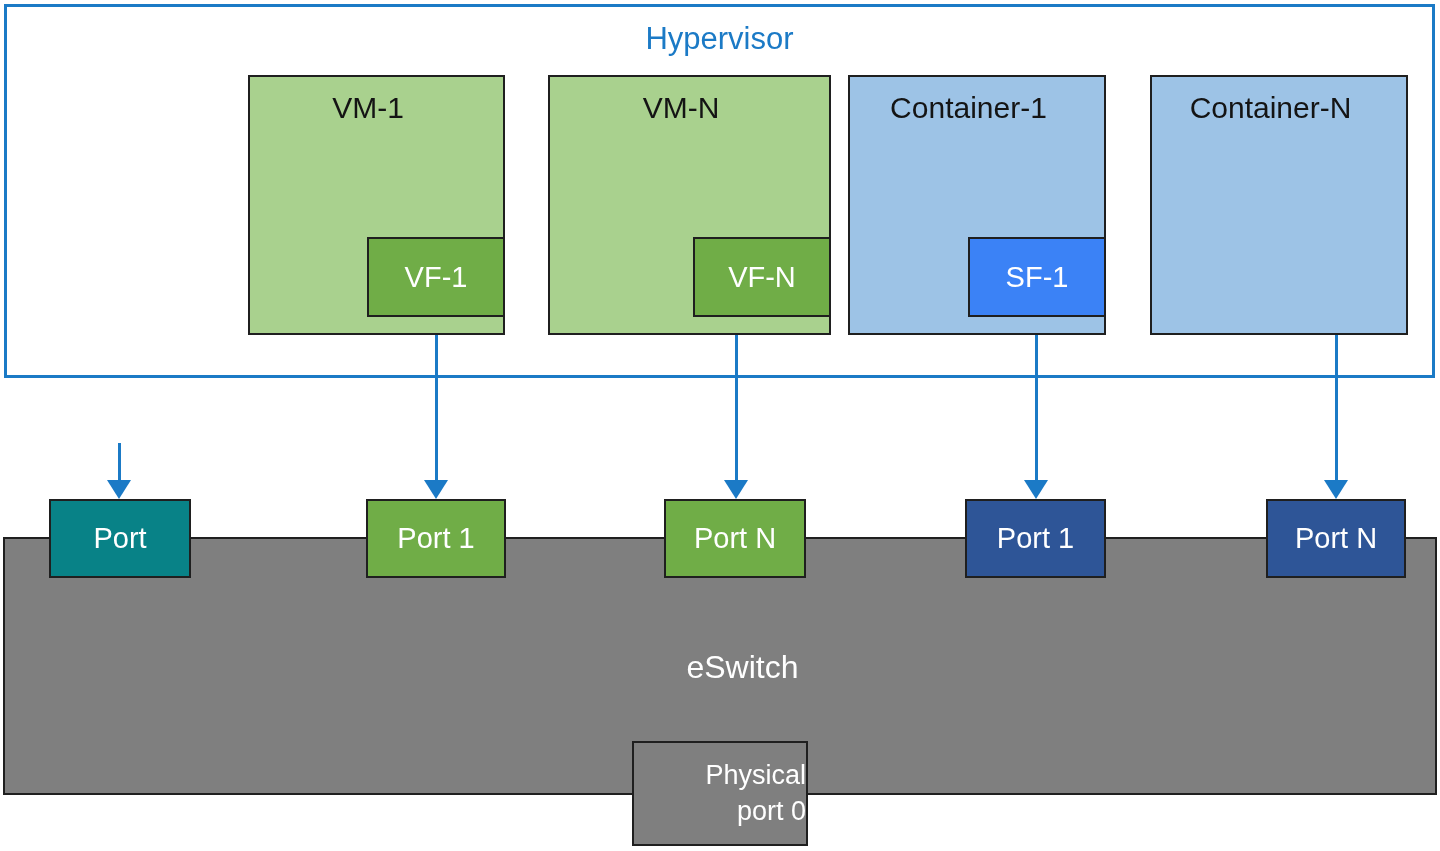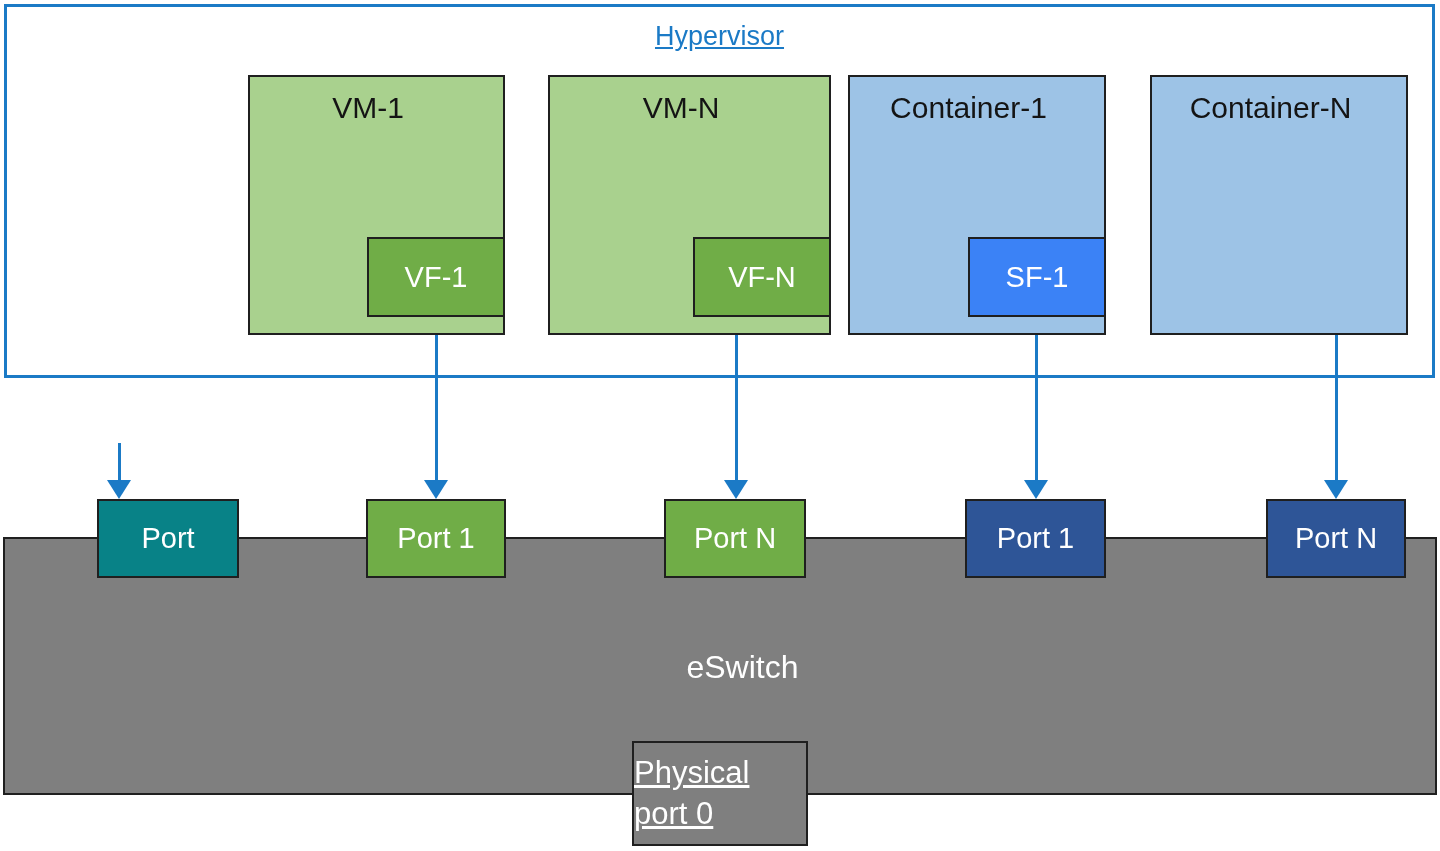--- a/index.html
+++ b/index.html
@@ -19,23 +19,22 @@
     left: 4px; top: 4px;
     width: 1431px; height: 374px;
     border: 3px solid #1b7ac6;
     background: transparent;
     z-index: 0;
   }
   .hv-title {
     position: absolute;
     left: 0; right: 0; top: 14px;
     text-align: center;
-    font-size: 27px;
+    font-size: 31px;
     color: #1b7ac6;
-    text-decoration: underline;
   }
 
   
   .guest {
     position: absolute;
     top: 75px;
     height: 260px;
     border: 2px solid #1f1f1f;
     z-index: 2;
   }
@@ -118,43 +117,42 @@
   .port {
     position: absolute;
     top: 499px;
     height: 79px;
     border: 2px solid #1f1f1f;
     display: flex; align-items: center; justify-content: center;
     font-size: 29px;
     color: #ffffff;
     z-index: 5;
   }
-  .port-teal  { background: #088287; margin-left: 48px; }
+  .port-teal  { background: #088287; }
   .port-green { background: #70ad47; }
   .port-blue  { background: #2e5597; }
   .port-0 { left: 49px;   width: 142px; }
   .port-1 { left: 366px;  width: 140px; }
   .port-2 { left: 664px;  width: 142px; }
   .port-3 { left: 965px;  width: 141px; }
   .port-4 { left: 1266px; width: 140px; }
 
   
   .physical-port {
     position: absolute;
     left: 632px; top: 741px;
     width: 176px; height: 105px;
     background: #7f7f7f;
     border: 2px solid #1f1f1f;
     display: flex; flex-direction: column;
-    align-items: flex-start; justify-content: center;
-    font-size: 31px;
+    align-items: flex-end; justify-content: center;
+    font-size: 27px;
     line-height: 1.3;
     color: #ffffff;
     z-index: 6;
-    text-decoration: underline;
   }
 </style>
 </head>
 <body>
 
 <div class="canvas">
 
   <div class="hypervisor">
     <div class="hv-title">Hypervisor</div>
   </div>

